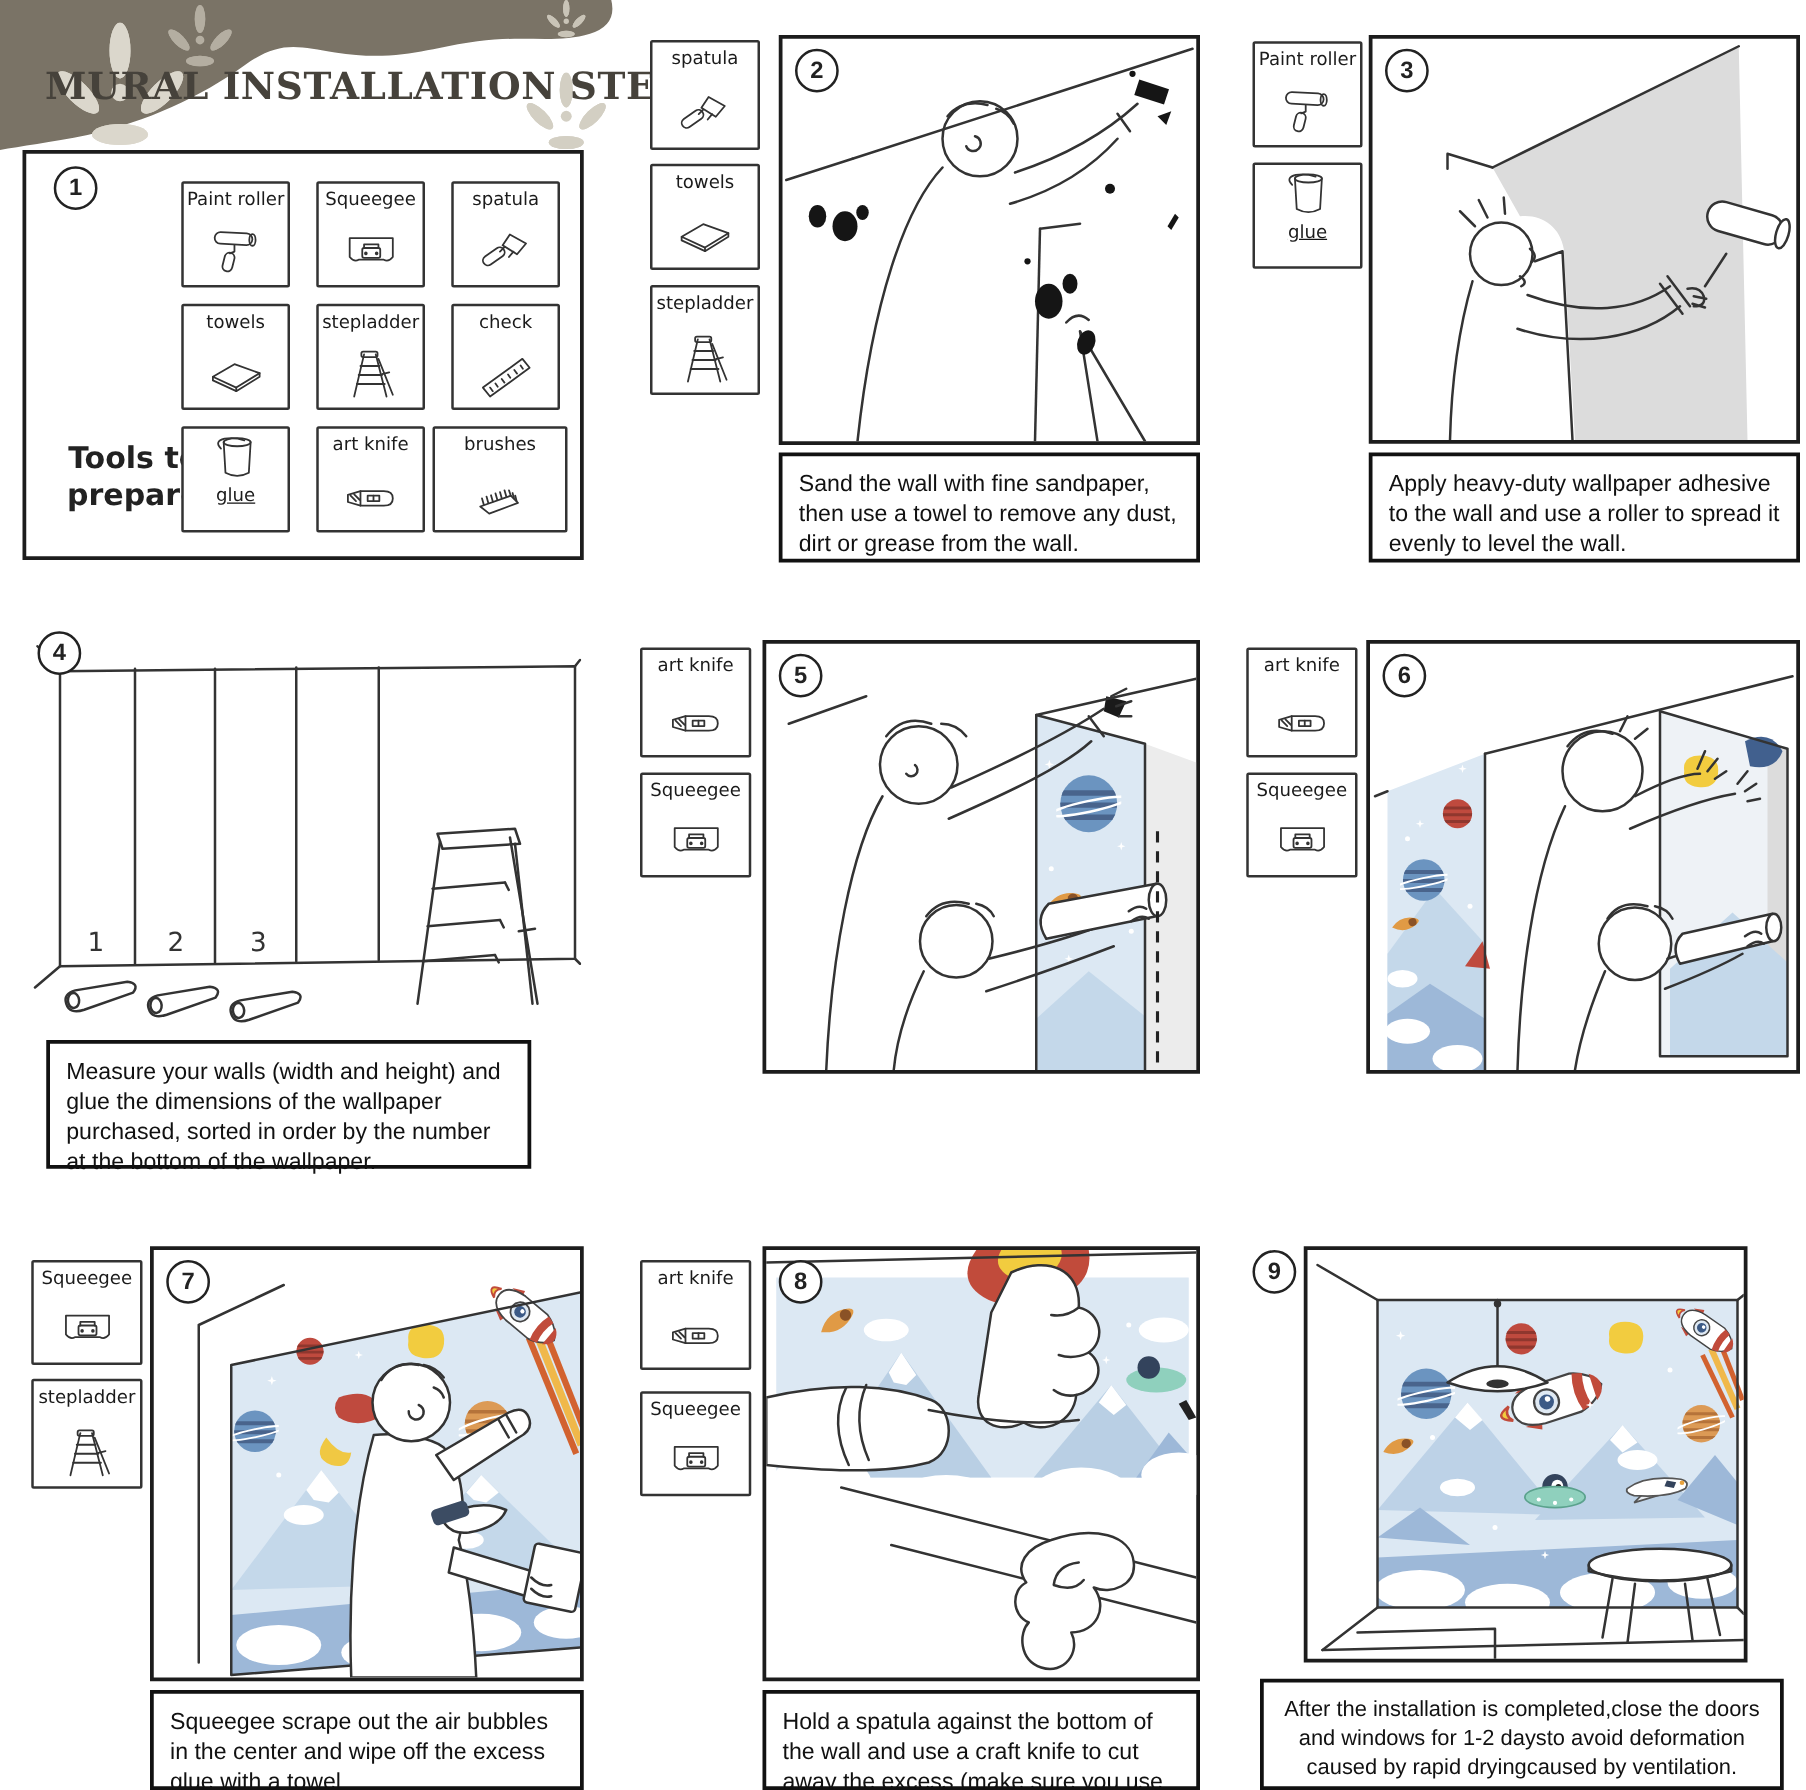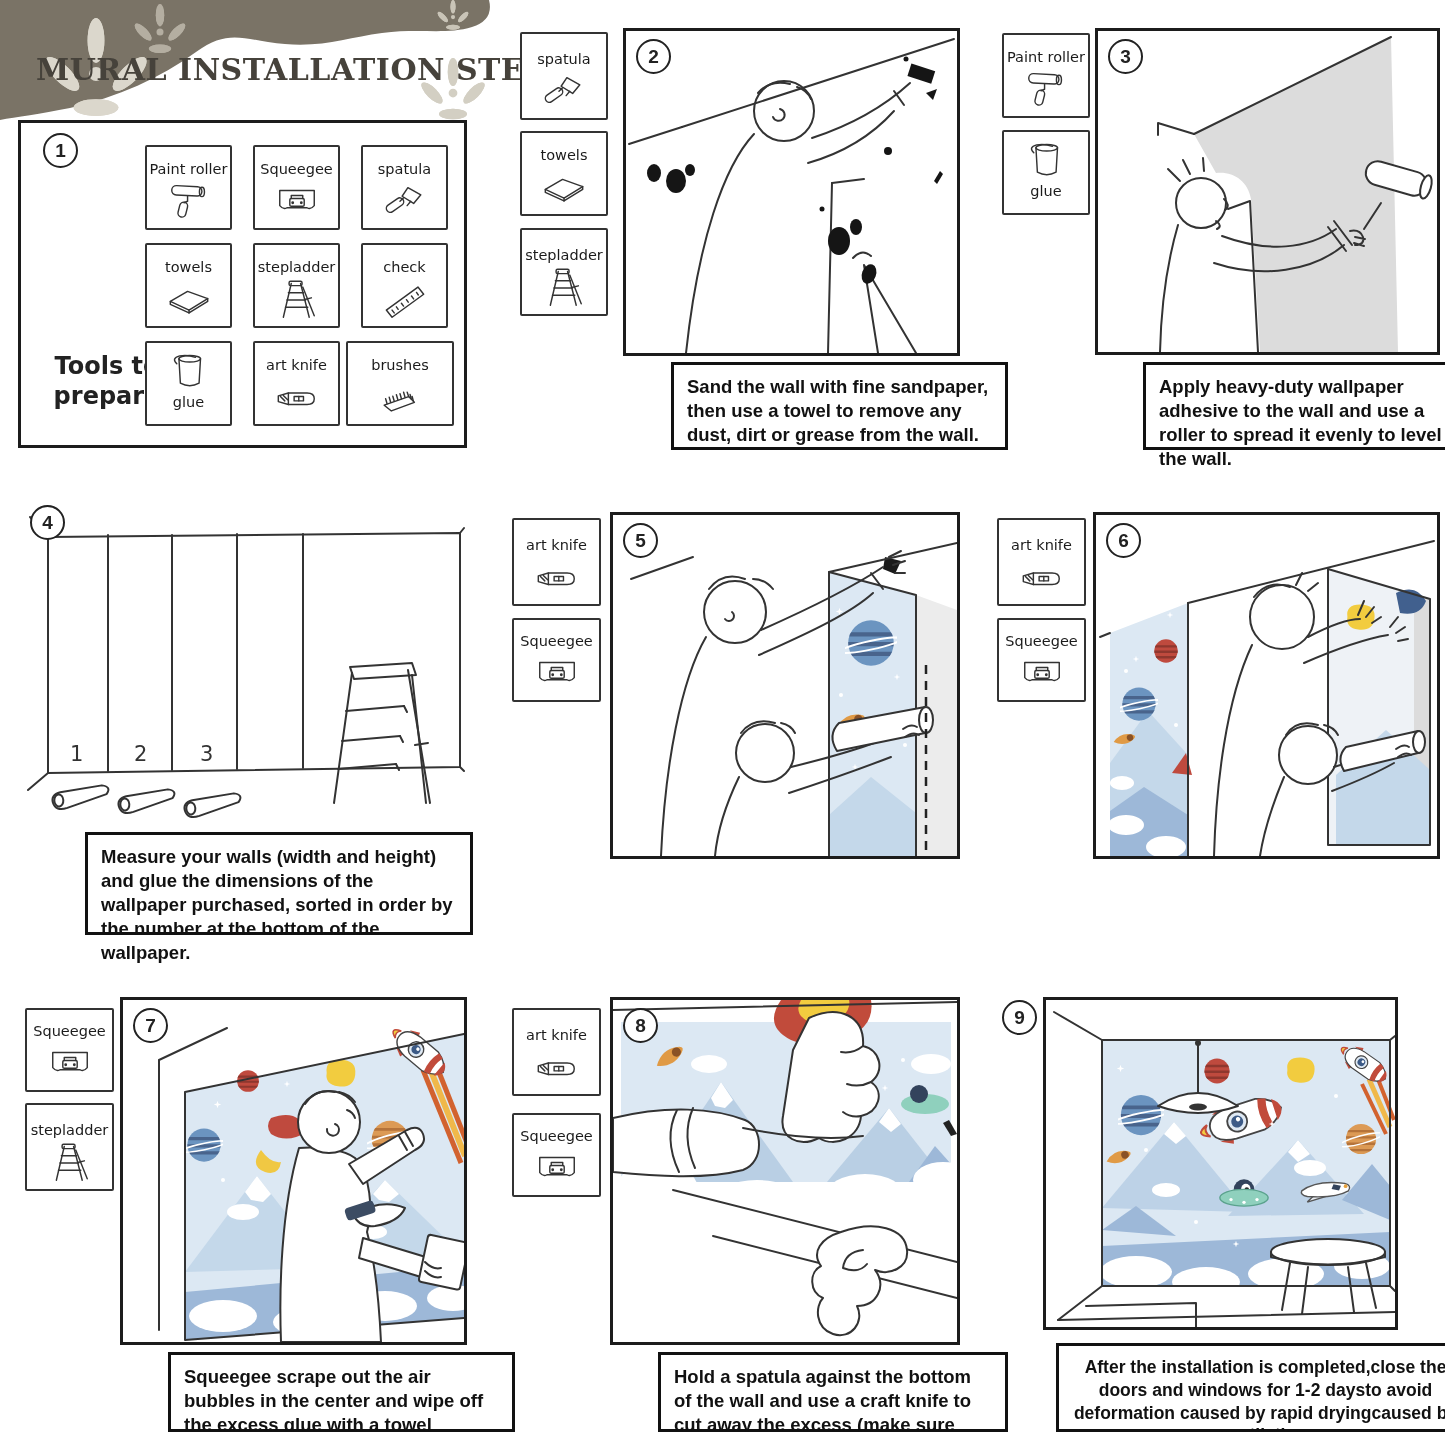--- a/index.html
+++ b/index.html
@@ -3,25 +3,25 @@
 <meta charset="utf-8">
 <style>
   html,body{margin:0;padding:0;background:#fff;}
   #page{position:relative;width:1445px;height:1432px;background:#fff;overflow:hidden;
         font-family:"Liberation Sans",sans-serif;color:#141414;}
   
   .ln{stroke:#333;stroke-width:2;stroke-linecap:round;stroke-linejoin:round;}
   .panel{position:absolute;border:3px solid #1c1c1c;background:#fff;box-sizing:border-box;}
   .illus{position:absolute;left:0;top:0;width:100%;height:100%;}
   .caption{position:absolute;border:3px solid #111;background:#fff;box-sizing:border-box;
-           padding:10px 13px;font-size:18.5px;line-height:1.3;font-weight:700;color:#111;margin-left:48px;}
+           padding:10px 13px;font-size:18.5px;line-height:1.3;font-weight:400;color:#111;}
   .toolbox{position:absolute;border:2px solid #333;background:#fff;box-sizing:border-box;
-           display:flex;flex-direction:column;align-items:center;justify-content:flex-end;
+           display:flex;flex-direction:column;align-items:center;justify-content:space-between;
            padding:5px 3px 3px;border-radius:2px;}
-  .toolbox.rev{flex-direction:column-reverse;padding:3px 3px 5px;}
+  .toolbox.rev{flex-direction:column-reverse;padding:3px 3px 19px;text-decoration:underline;}
   .tool-label{font-size:14.5px;color:#1b1b1b;white-space:nowrap;font-family:"DejaVu Sans",sans-serif;}
   .tool-icon{width:46px;height:46px;flex:0 0 auto;margin-top:2px;}
   .num{position:absolute;width:31px;height:31px;border:2.5px solid #222;border-radius:50%;
        background:#fff;display:flex;align-items:center;justify-content:center;
        font-size:19px;font-weight:bold;color:#222;z-index:3;}
   #title{position:absolute;left:36px;top:52px;width:440px;font-family:"DejaVu Serif",serif;
          font-weight:bold;font-size:30px;letter-spacing:0.5px;color:#46423b;white-space:nowrap;}
   #tools-title{position:absolute;left:28px;top:228px;width:116px;text-align:center;
                font-size:24px;font-weight:bold;color:#222;line-height:1.25;
                font-family:"DejaVu Sans",sans-serif;}

